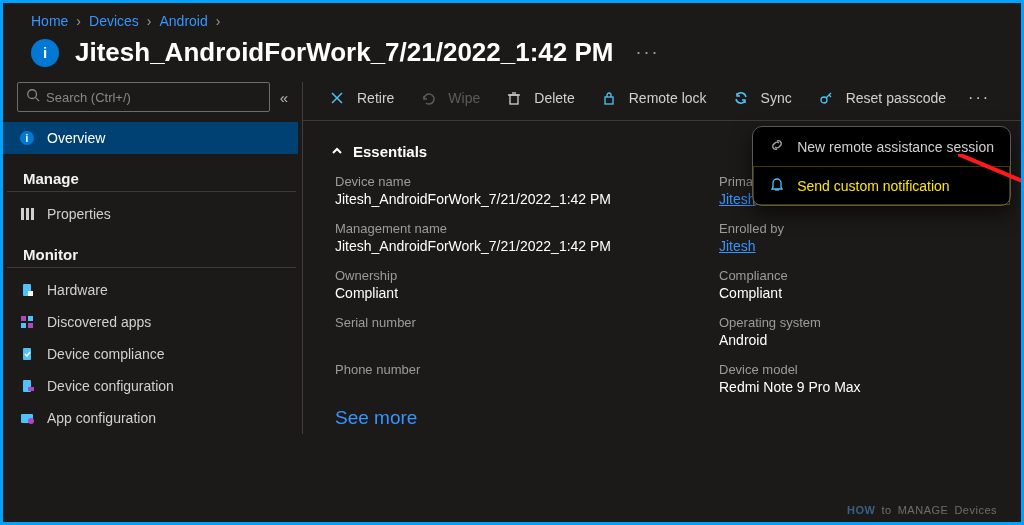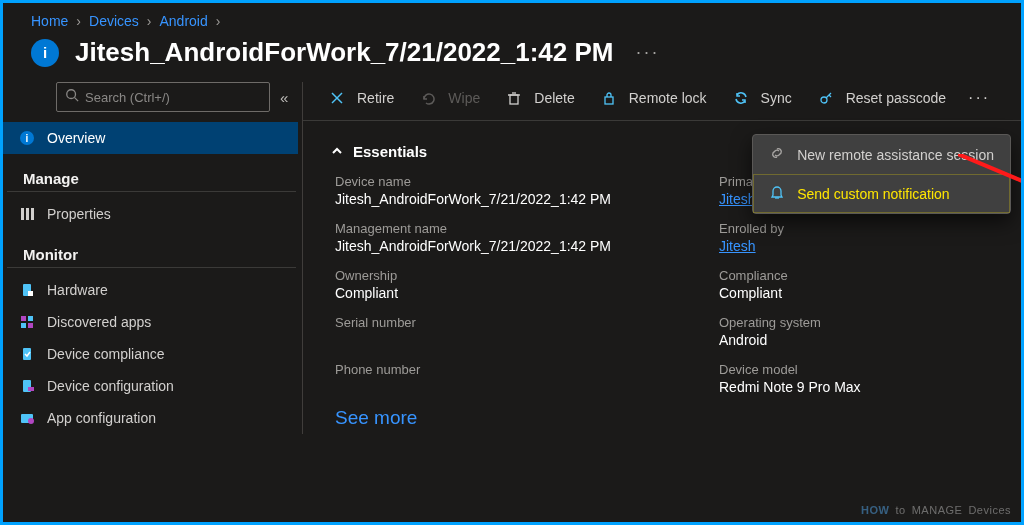--- a/index.html
+++ b/index.html
@@ -46,21 +46,21 @@
   .content { display: flex; flex: 1; }
 
   
   .sidebar {
     width: 300px;
     border-right: 1px solid #403d3b;
     padding: 0 4px 0 0;
   }
   .searchrow {
     display:flex; align-items:center; gap:10px;
-    padding: 0 10px 0 14px; margin-bottom:10px;margin-left:39px;
+    padding: 0 10px 0 14px; margin-bottom:10px;
   }
   .searchbox {
     flex:1; display:flex; align-items:center;
     border: 1px solid #6e6b68;
     border-radius: 2px;
     height: 30px;
     padding: 0 8px;
     color: #8a8886;
   }
   .searchbox input {
@@ -134,25 +134,25 @@
     font-size: 14px;
   }
   .kv .k { color:#9d9b98; font-size:13px; margin-bottom:2px; }
   .kv .v { color:#ffffff; }
   .kv .v.link { color:#3794ff; text-decoration:underline; cursor:pointer; }
   .seemore { padding: 12px 0 0 32px; color:#3794ff; font-size:19px; cursor:pointer;}
 
   
   .dropdown {
     position:absolute;
-    top: 52px; right: 10px;
-    background:#404040;
+    top: 44px; right: 10px;
+    background:#000000;
     border:1px solid #5a5856;
     box-shadow: 0 8px 20px rgba(0,0,0,.6);
-    border-radius:4px;
+    border-radius:10px;
     min-width: 250px;
     z-index: 10;
   }
   .dropdown .menuitem {
     display:flex; align-items:center; gap:12px;
     padding: 10px 16px;
     font-size: 14px;
     color:#d2d0ce;
     cursor:pointer;
   }
@@ -165,21 +165,21 @@
   
   .arrow {
     position:absolute;
     top: 72px; left: 655px;
     z-index: 20;
     pointer-events:none;
   }
 
   
   .watermark {
-    position:absolute; right:10px; bottom:6px;
+    position:absolute; right:24px; bottom:6px;
     display:flex; gap:6px; align-items:center;
     opacity:.45; font-size:11px; color:#cfcfcf;
     letter-spacing:.5px;
   }
   .watermark .blue { color:#58b4ff; font-weight:700; }
   .icn svg, .ti svg { display:block; }
 </style>
 </head>
 <body>
 

